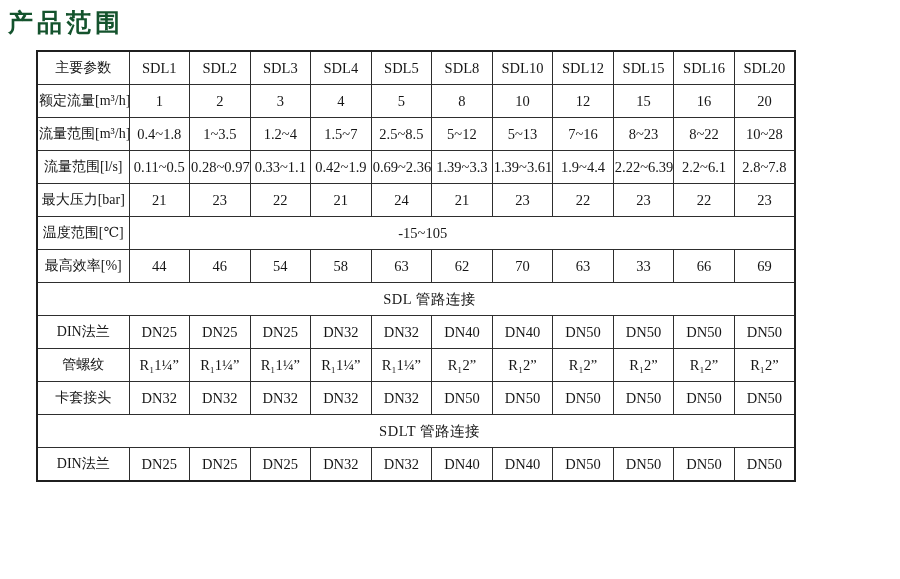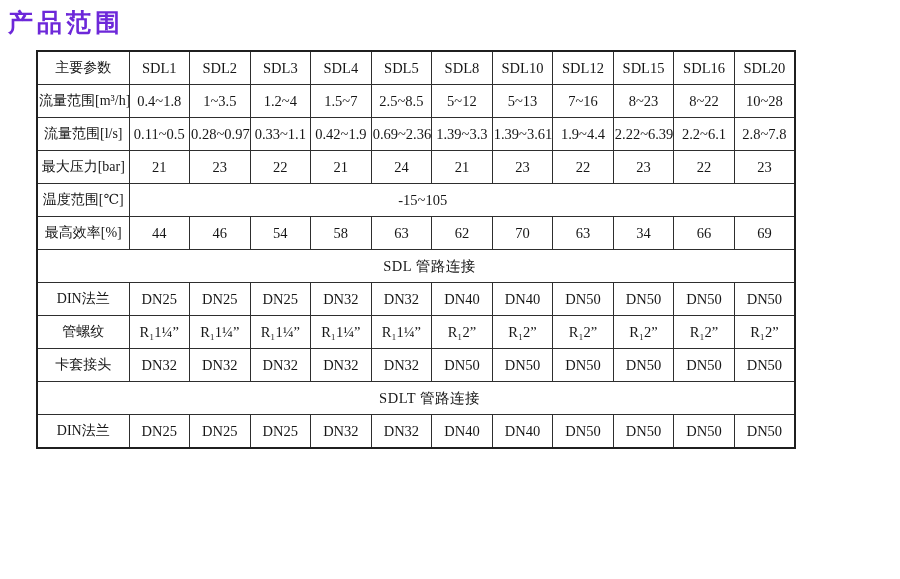--- a/index.html
+++ b/index.html
@@ -16,21 +16,21 @@
     position: relative;
     width: 900px;
     height: 579px;
     background: #ffffff;
   }
   .title {
     font-family: "DejaVu Sans", "Liberation Sans", sans-serif;
     font-weight: bold;
     font-size: 25px;
     letter-spacing: 4px;
-    color: #6d28d9;
+    color: #14532d;
     margin: 8px 0 12px 8px;
     line-height: 1.2;
   }
   table.spec-table {
     border-collapse: collapse;
     table-layout: fixed;
     margin-left: 36px;
     width: 760px;
     border: 2px solid #1f1f1f;
     background: #ffffff;
@@ -94,20 +94,34 @@
           <th>SDL8</th>
           <th>SDL10</th>
           <th>SDL12</th>
           <th>SDL15</th>
           <th>SDL16</th>
           <th>SDL20</th>
         </tr>
     </thead>
     <tbody>
         <tr>
+          <td class="row-label">额定流量[m³/h]</td>
+          <td>1</td>
+          <td>2</td>
+          <td>3</td>
+          <td>4</td>
+          <td>5</td>
+          <td>8</td>
+          <td>10</td>
+          <td>12</td>
+          <td>15</td>
+          <td>16</td>
+          <td>20</td>
+        </tr>
+        <tr>
           <td class="row-label">流量范围[m³/h]</td>
           <td>0.4~1.8</td>
           <td>1~3.5</td>
           <td>1.2~4</td>
           <td>1.5~7</td>
           <td>2.5~8.5</td>
           <td>5~12</td>
           <td>5~13</td>
           <td>7~16</td>
           <td>8~23</td>
@@ -149,21 +163,21 @@
         <tr>
           <td class="row-label">最高效率[%]</td>
           <td>44</td>
           <td>46</td>
           <td>54</td>
           <td>58</td>
           <td>63</td>
           <td>62</td>
           <td>70</td>
           <td>63</td>
-          <td>34</td>
+          <td>33</td>
           <td>66</td>
           <td>69</td>
         </tr>
         <tr>
           <td colspan="12" class="section-cell">SDL 管路连接</td>
         </tr>
         <tr>
           <td class="row-label">DIN法兰</td>
           <td>DN25</td>
           <td>DN25</td>

